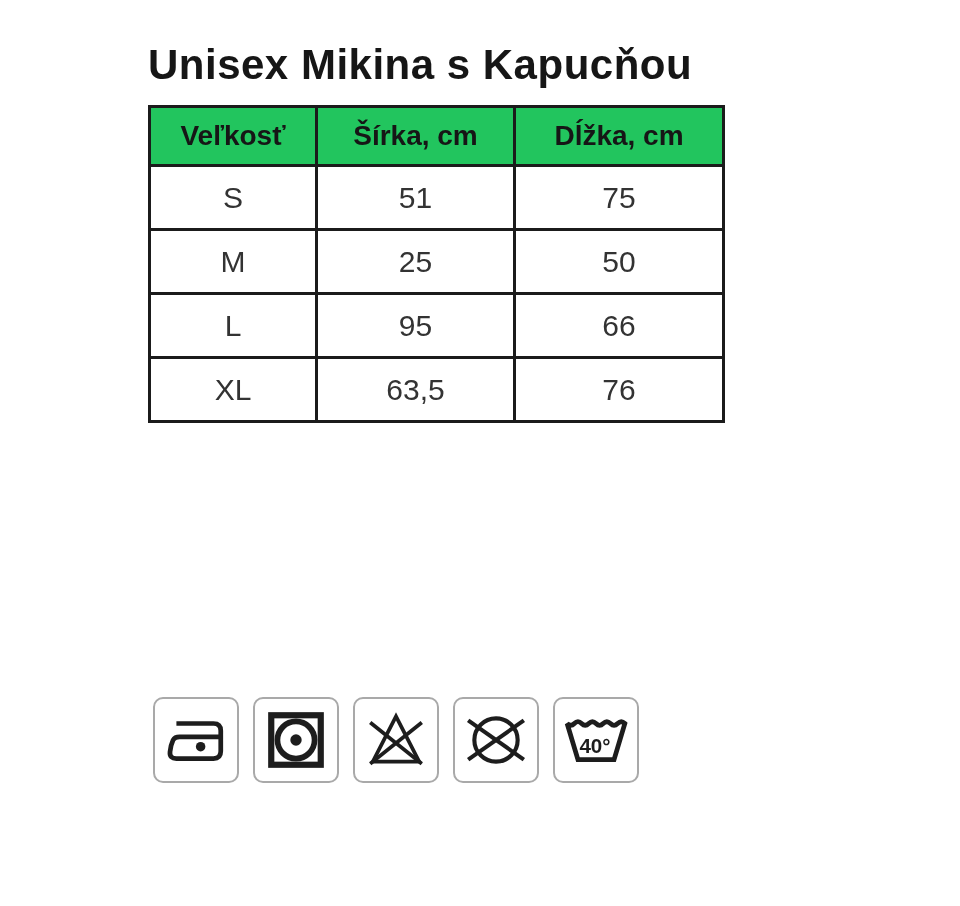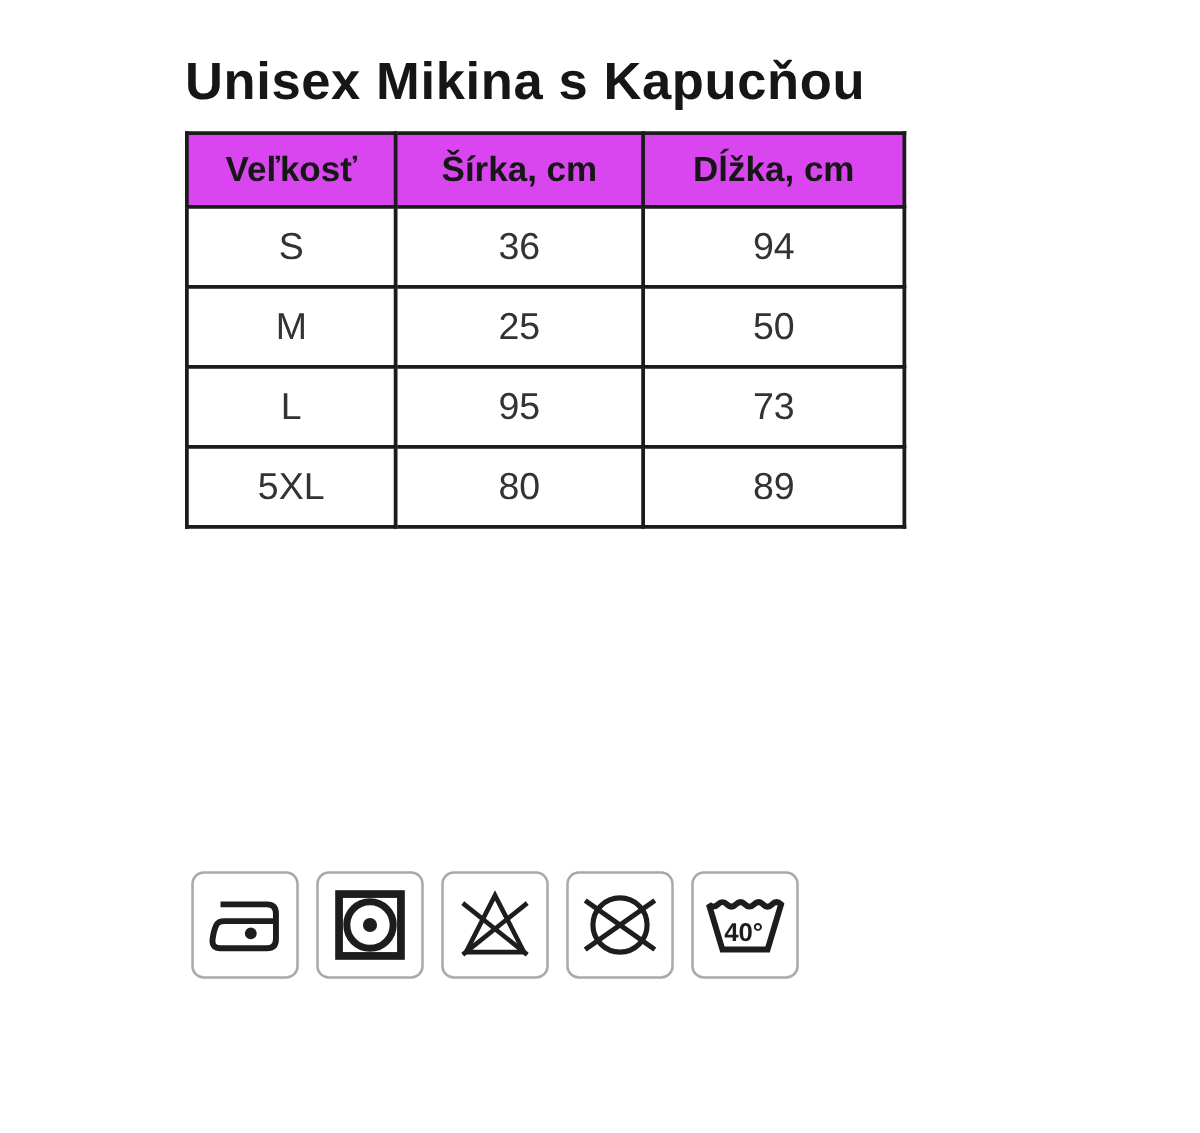--- a/index.html
+++ b/index.html
@@ -36,21 +36,21 @@
     table-layout: fixed;
   }
   table.size-table th,
   table.size-table td {
     border: 3px solid #1b1b1b;
     text-align: center;
     vertical-align: middle;
     padding: 0;
   }
   table.size-table th {
-    background: #d946ef;
+    background: #22c55e;
     height: 56px;
     font-size: 28px;
     font-weight: bold;
     color: #161616;
   }
   table.size-table td {
     height: 61px;
     font-size: 30px;
     font-weight: 400;
     color: #333333;
@@ -109,37 +109,37 @@
     <thead>
       <tr>
         <th>Veľkosť</th>
         <th>Šírka, cm</th>
         <th>Dĺžka, cm</th>
       </tr>
     </thead>
     <tbody>
       <tr>
         <td>S</td>
-        <td>36</td>
-        <td>94</td>
+        <td>51</td>
+        <td>75</td>
       </tr>
       <tr>
         <td>M</td>
         <td>25</td>
         <td>50</td>
       </tr>
       <tr>
         <td>L</td>
         <td>95</td>
-        <td>73</td>
+        <td>66</td>
       </tr>
       <tr>
-        <td>5XL</td>
-        <td>80</td>
-        <td>89</td>
+        <td>XL</td>
+        <td>63,5</td>
+        <td>76</td>
       </tr>
     </tbody>
   </table>
 
   <div class="care-row">
 
     <div class="care-box">
       <svg viewBox="0 0 64 64" aria-hidden="true">
         <path class="stroked" stroke-width="4.6" stroke-linejoin="round" d="M13 16 H49 Q56 16 56 23 V43 Q56 50 49 50 H13 Q6.2 50 6.8 43.5 Q7.6 36.5 9.8 32 Q11.4 29 16 29 H56"></path>
         <circle class="filled" cx="36.5" cy="38.5" r="4.6"></circle>

